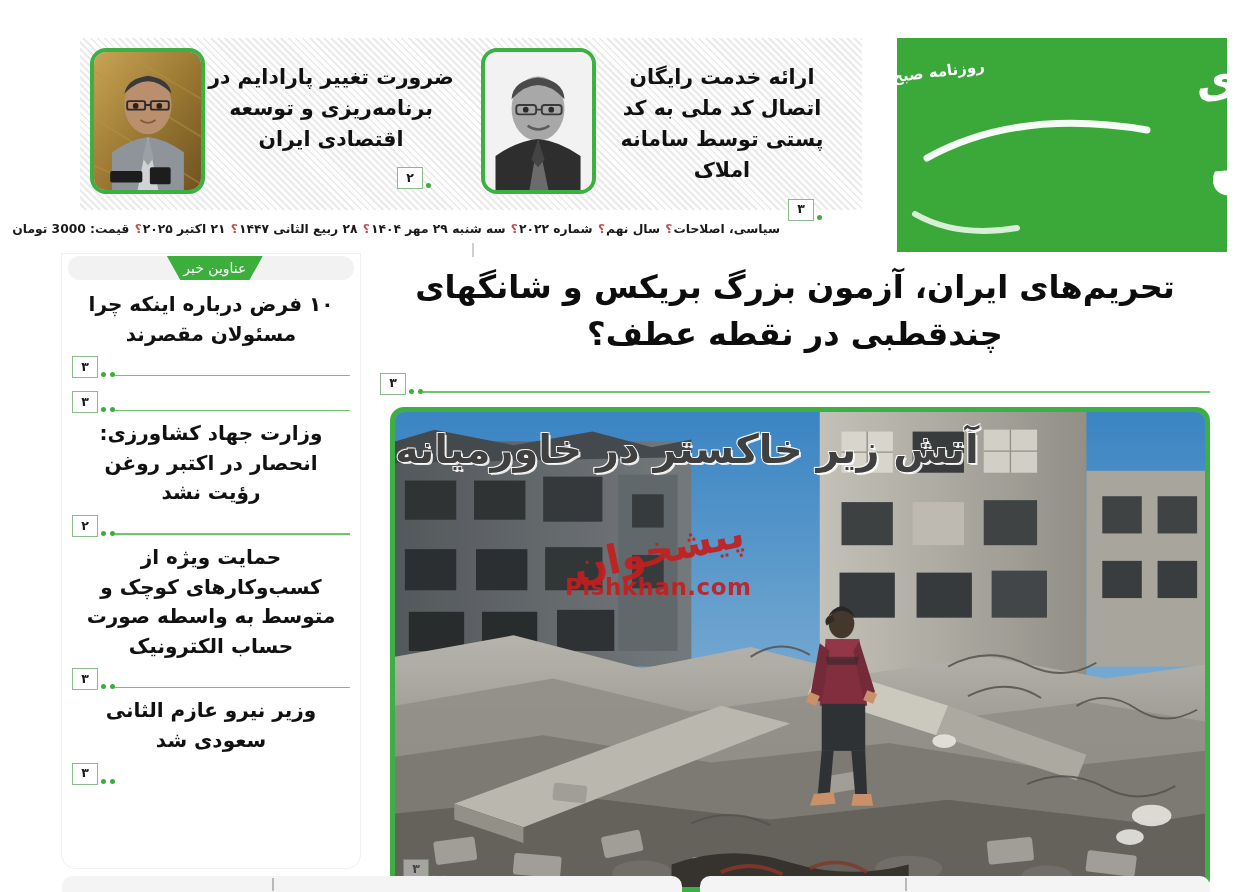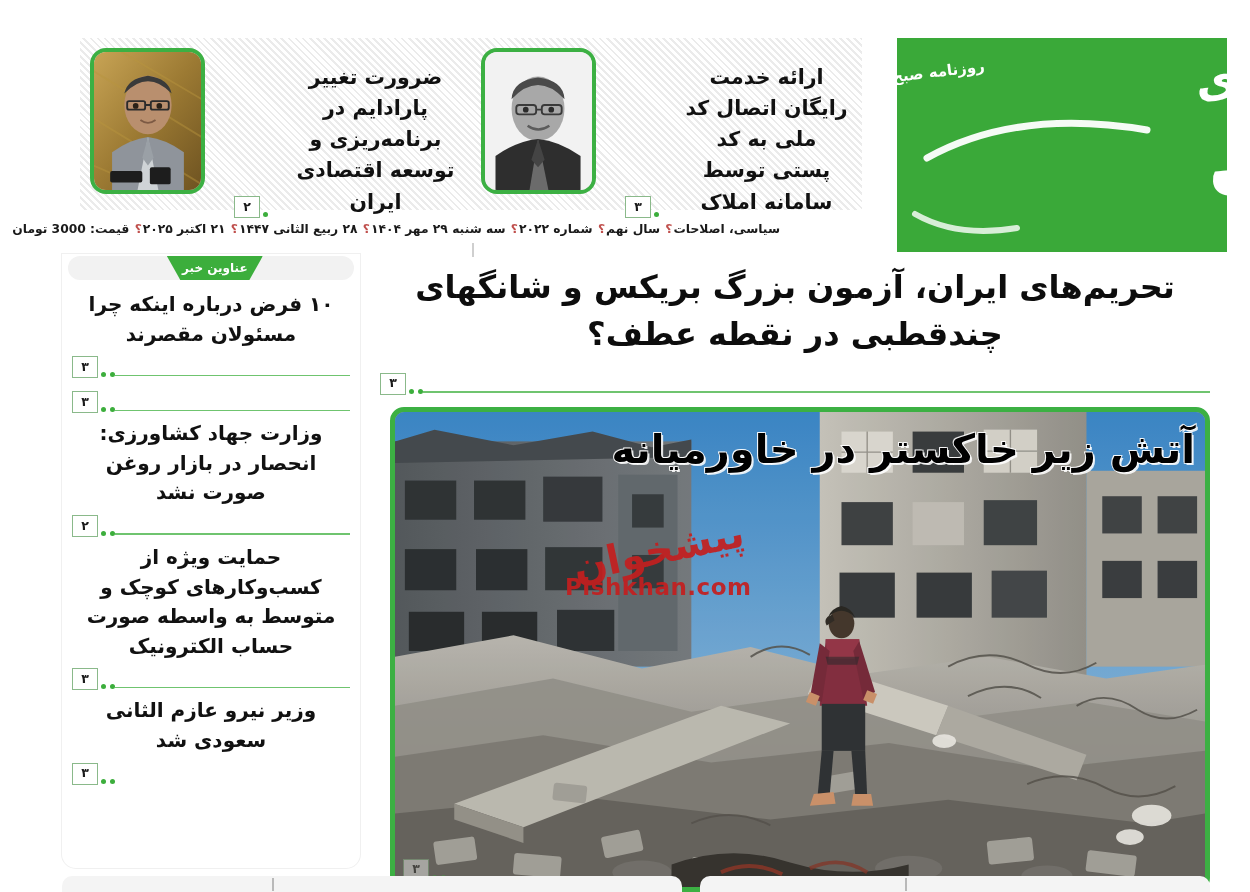--- a/index.html
+++ b/index.html
@@ -42,23 +42,23 @@
     height: 100%;
     display: flex;
     flex-direction: row-reverse;
     align-items: flex-start;
     padding: 10px 14px 0 10px;
   }
 
   .teaser-text-wrap {
     flex: 1;
     display: flex;
-    align-items: flex-end;
+    flex-direction: column;
+    align-items: flex-start;
     padding-top: 14px;
-    margin-left: 29px;
   }
 
   .teaser-title {
     font-size: 20.5px;
     font-weight: bold;
     line-height: 1.52;
     color: #111111;
     text-align: center;
     direction: rtl;
     letter-spacing: -0.3px;
@@ -145,22 +145,22 @@
     transform: translateX(-46%);
     width: 96px;
     height: 24px;
     background: #3cae3c;
     clip-path: polygon(0 0, 100% 0, 86% 100%, 14% 100%);
     display: flex;
     align-items: center;
     justify-content: center;
   }
   .banner-tab span {
-    font-size: 12px;
-    font-weight: bold;
+    font-size: 14px;
+    font-weight: normal;
     color: #ffffff;
     direction: rtl;
     letter-spacing: -0.2px;
   }
 
   .sidebar-list { padding: 4px 10px 0 10px; }
 
   .news-item { padding-top: 6px; }
 
   .news-title {
@@ -252,25 +252,25 @@
     overflow: hidden;
     background: #9aa3a8;
   }
   .photo-frame > svg { display: block; width: 100%; height: 100%; }
 
   .photo-overlay-title {
     position: absolute;
     top: 14px;
     left: 0;
     right: 10px;
-    text-align: right;
+    text-align: left;
     direction: rtl;
     font-size: 40px;
     font-weight: bold;
-    color: #000000;
+    color: #404040;
     letter-spacing: -1px;
     line-height: 1.18;
     -webkit-text-stroke: 1.6px #ffffff;
     paint-order: stroke fill;
     text-shadow:
       2px 2px 0 rgba(255,255,255,0.85),
       -1px -1px 0 rgba(255,255,255,0.7);
     pointer-events: none;
   }
 
@@ -461,21 +461,21 @@
           <div class="pm-box">
             <span>۳</span>
           </div>
           <div class="pm-dot"></div>
           <div class="pm-dot second"></div>
           <div class="pm-rule"></div>
         </div>
       </div>
 
       <div class="news-item">
-        <div class="news-title">وزارت جهاد کشاورزی: انحصار در بازار روغن صورت نشد</div>
+        <div class="news-title">وزارت جهاد کشاورزی: انحصار در اکتبر روغن رؤیت نشد</div>
         <div class="news-marker page-marker">
           <div class="pm-box">
             <span>۲</span>
           </div>
           <div class="pm-dot"></div>
           <div class="pm-dot second"></div>
           <div class="pm-rule"></div>
         </div>
       </div>
 

